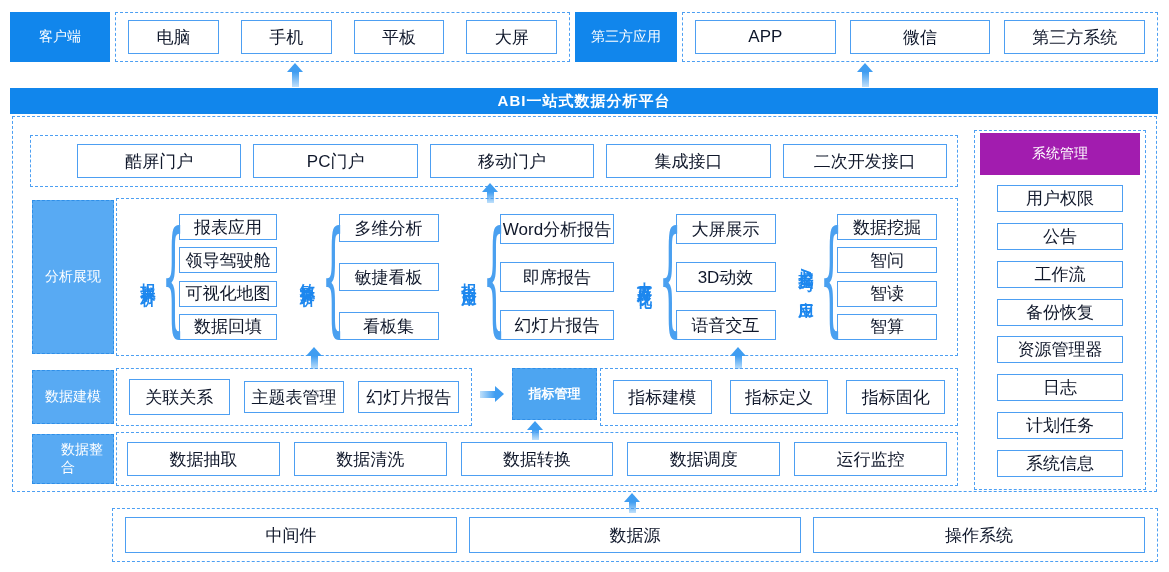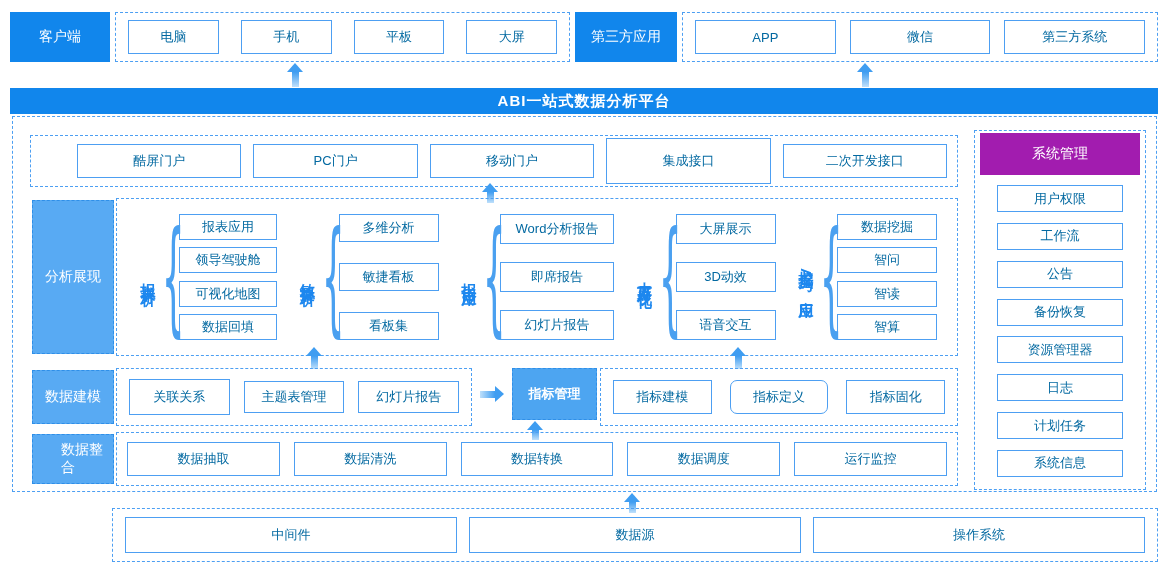--- a/index.html
+++ b/index.html
@@ -19,21 +19,21 @@
     border:1px dashed #2f8fe8;
     display:flex;align-items:center;justify-content:center;
   }
   .banner{
     background:#1186ec;color:#ffffff;font-size:15px;font-weight:bold;
     display:flex;align-items:center;justify-content:center;letter-spacing:1px;
   }
   .dframe{border:1px dashed #4d9ff2;}
   .row-frame{display:flex;align-items:center;}
   .wbox{
-    background:#ffffff;border:1px solid #4d9ff2;color:#0369a1;font-size:13px;
+    background:#ffffff;border:1px solid #4d9ff2;color:#0f172a;font-size:17px;
     display:flex;align-items:center;justify-content:center;box-sizing:border-box;
     white-space:nowrap;
   }
   .flex1{flex:1;}
   
   .band-content{display:flex;justify-content:space-between;align-items:center;padding:0 20px 0 22px;}
   .group{display:flex;align-items:center;}
   .vlabel{
     writing-mode:vertical-rl;text-orientation:mixed;
     color:#1d87ee;font-weight:bold;font-size:15px;letter-spacing:3px;
@@ -113,35 +113,35 @@
 
   <div class="abs banner" style="left:10px;top:88px;width:1148px;height:26px;">ABI一站式数据分析平台</div>
 
   <div class="abs dframe" style="left:12px;top:116px;width:1145px;height:376px;"></div>
 
   <div class="abs dframe row-frame" style="left:30px;top:135px;width:928px;height:52px;gap:12px;padding:0 10px;">
 
   <div class="wbox flex1" style="height:34px;margin-left:36px;">酷屏门户</div>
       <div class="wbox flex1" style="height:34px;">PC门户</div>
       <div class="wbox flex1" style="height:34px;">移动门户</div>
-      <div class="wbox flex1" style="height:46px;">集成接口</div>
+      <div class="wbox flex1" style="height:34px;">集成接口</div>
       <div class="wbox flex1" style="height:34px;">二次开发接口</div>
     </div>
   <div class="abs arrow-up" style="left:482px;top:183px;width:16px;height:20px;">
       <div class="head"></div>
       <div class="tail"></div>
     </div>
 
   <div class="abs dframe sys-frame" style="left:974px;top:130px;width:172px;height:360px;">
     <div class="sys-header">系统管理</div>
     <div class="sys-items">
 
     <div class="wbox">用户权限</div>
+        <div class="wbox">公告</div>
         <div class="wbox">工作流</div>
-        <div class="wbox">公告</div>
         <div class="wbox">备份恢复</div>
         <div class="wbox">资源管理器</div>
         <div class="wbox">日志</div>
         <div class="wbox">计划任务</div>
         <div class="wbox">系统信息</div>
       </div>
   </div>
 
   <div class="abs lite-label" style="left:32px;top:200px;width:82px;height:154px;">分析展现</div>
   <div class="abs dframe band-content" style="left:116px;top:198px;width:842px;height:158px;">
@@ -216,21 +216,21 @@
       <div class="wbox flex1" style="height:32px;">幻灯片报告</div>
     </div>
   <div class="abs arrow-right" style="left:480px;top:386px;width:24px;height:16px;">
       <div class="tail"></div>
       <div class="head"></div>
     </div>
   <div class="abs indicator" style="left:512px;top:368px;width:85px;height:52px;">指标管理</div>
   <div class="abs dframe row-frame" style="left:600px;top:368px;width:358px;height:58px;gap:18px;padding:0 12px;">
 
   <div class="wbox flex1" style="height:34px;">指标建模</div>
-      <div class="wbox flex1" style="height:34px;border-radius:7px;">指标定义</div>
+      <div class="wbox flex1" style="height:34px;">指标定义</div>
       <div class="wbox flex1" style="height:34px;">指标固化</div>
     </div>
   <div class="abs arrow-up" style="left:527px;top:421px;width:16px;height:19px;">
       <div class="head"></div>
       <div class="tail"></div>
     </div>
 
   <div class="abs lite-label" style="left:32px;top:434px;width:82px;height:50px;padding-left:28px;">数据整合</div>
   <div class="abs dframe row-frame" style="left:116px;top:432px;width:842px;height:54px;gap:14px;padding:0 10px;">
 

